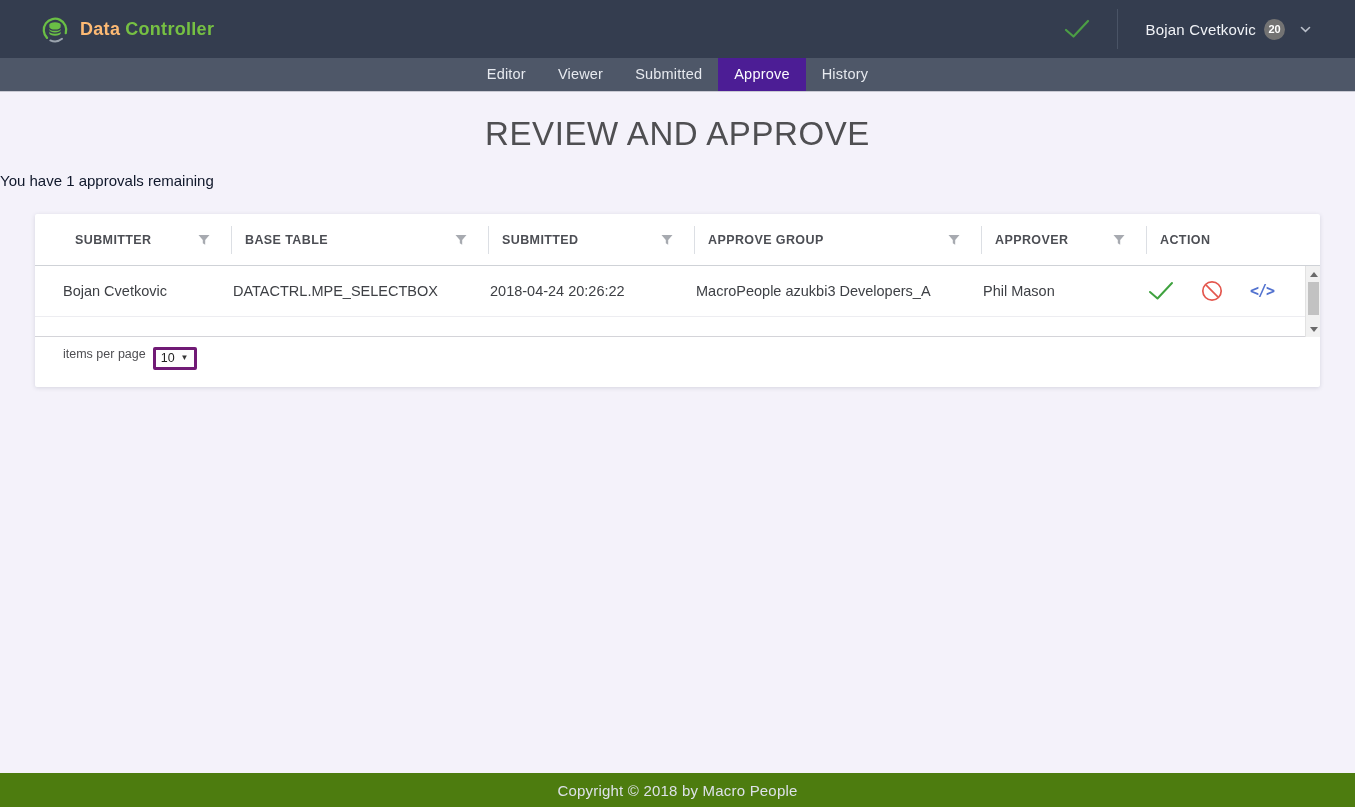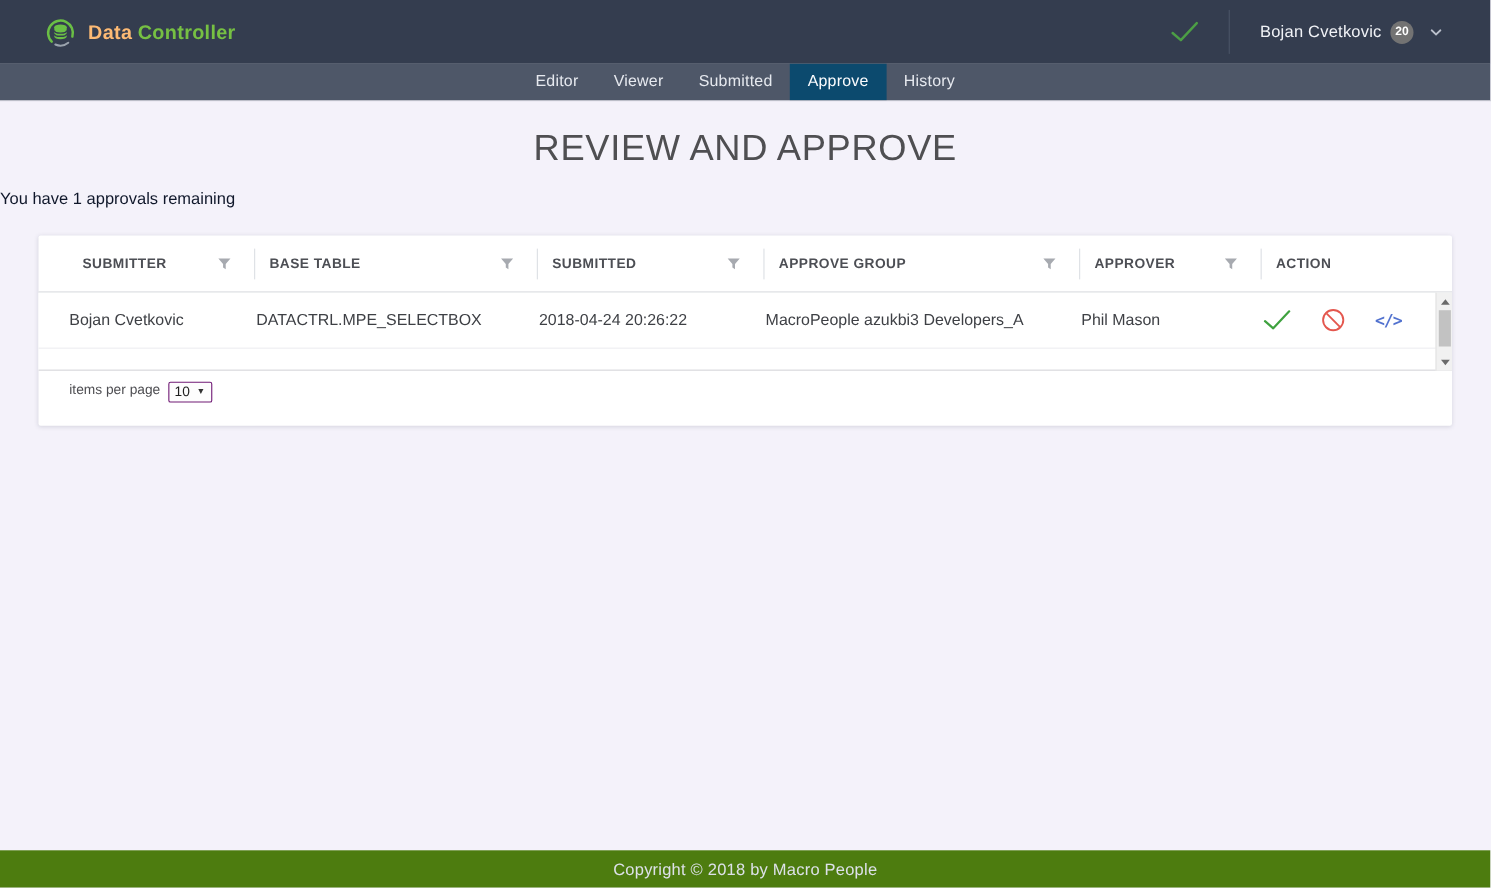--- a/index.html
+++ b/index.html
@@ -34,21 +34,21 @@
   
   .nav {
     height:34px; background:#4e5768; flex:0 0 auto;
     display:flex; justify-content:center;
     border-bottom:1px solid #c9cad3;
   }
   .tab {
     padding:0 16px; line-height:33px; font-size:14.5px;
     color:#e6e9ef; cursor:pointer; letter-spacing:0.2px;
   }
-  .tab.active { background:#0c4a6e; color:#fbfcfe;padding-left:16px; }
+  .tab.active { background:#4c1d95; color:#fbfcfe;padding-left:16px; }
 
   
   .main { flex:1 1 auto; background:#f4f2fa; }
   .page-title {
     margin-top:23px; text-align:center;
     font-size:33px; font-weight:400; color:#4f4f52; letter-spacing:0.6px;
   }
   .page-subtitle {
     margin-top:19px; 
     font-size:15px; color:#0f172a;
@@ -92,21 +92,21 @@
   .sb-btn { position:absolute; left:0; width:15px; height:14px; display:flex; align-items:center; justify-content:center; cursor:pointer; }
   .sb-btn.up { top:1px; } .sb-btn.down { bottom:1px; }
   .tri-up { width:0; height:0; border-left:4px solid transparent; border-right:4px solid transparent; border-bottom:5px solid #6a6a6a; }
   .tri-down { width:0; height:0; border-left:4px solid transparent; border-right:4px solid transparent; border-top:5px solid #6a6a6a; }
   .sb-thumb { position:absolute; left:2px; top:16px; width:11px; height:33px; background:#c2c2c2; cursor:grab; }
 
   .pager { height:50px; padding:10px 0 0 28px; display:flex; align-items:flex-start; }
   .pager-inner { display:flex; gap:7px; font-size:12.5px; color:#4e4e52; }
   .select-box {
     display:inline-flex; align-items:center; gap:6px;
-    border:1px solid #701a75; border-radius:2px; background:#fdfdfd;
+    border:3px solid #701a75; border-radius:2px; background:#fdfdfd;
     padding:1px 5px 2px; font-size:12.5px; color:#1f1f1f; cursor:pointer;
   }
   .select-arrow { font-size:8px; color:#333; line-height:1; }
 
   
   .footer {
     height:34px; background:#4d7c0f; flex:0 0 auto;
     display:flex; align-items:center; justify-content:center;
     font-size:15px; color:#dde1e9; letter-spacing:0.2px;
   }

